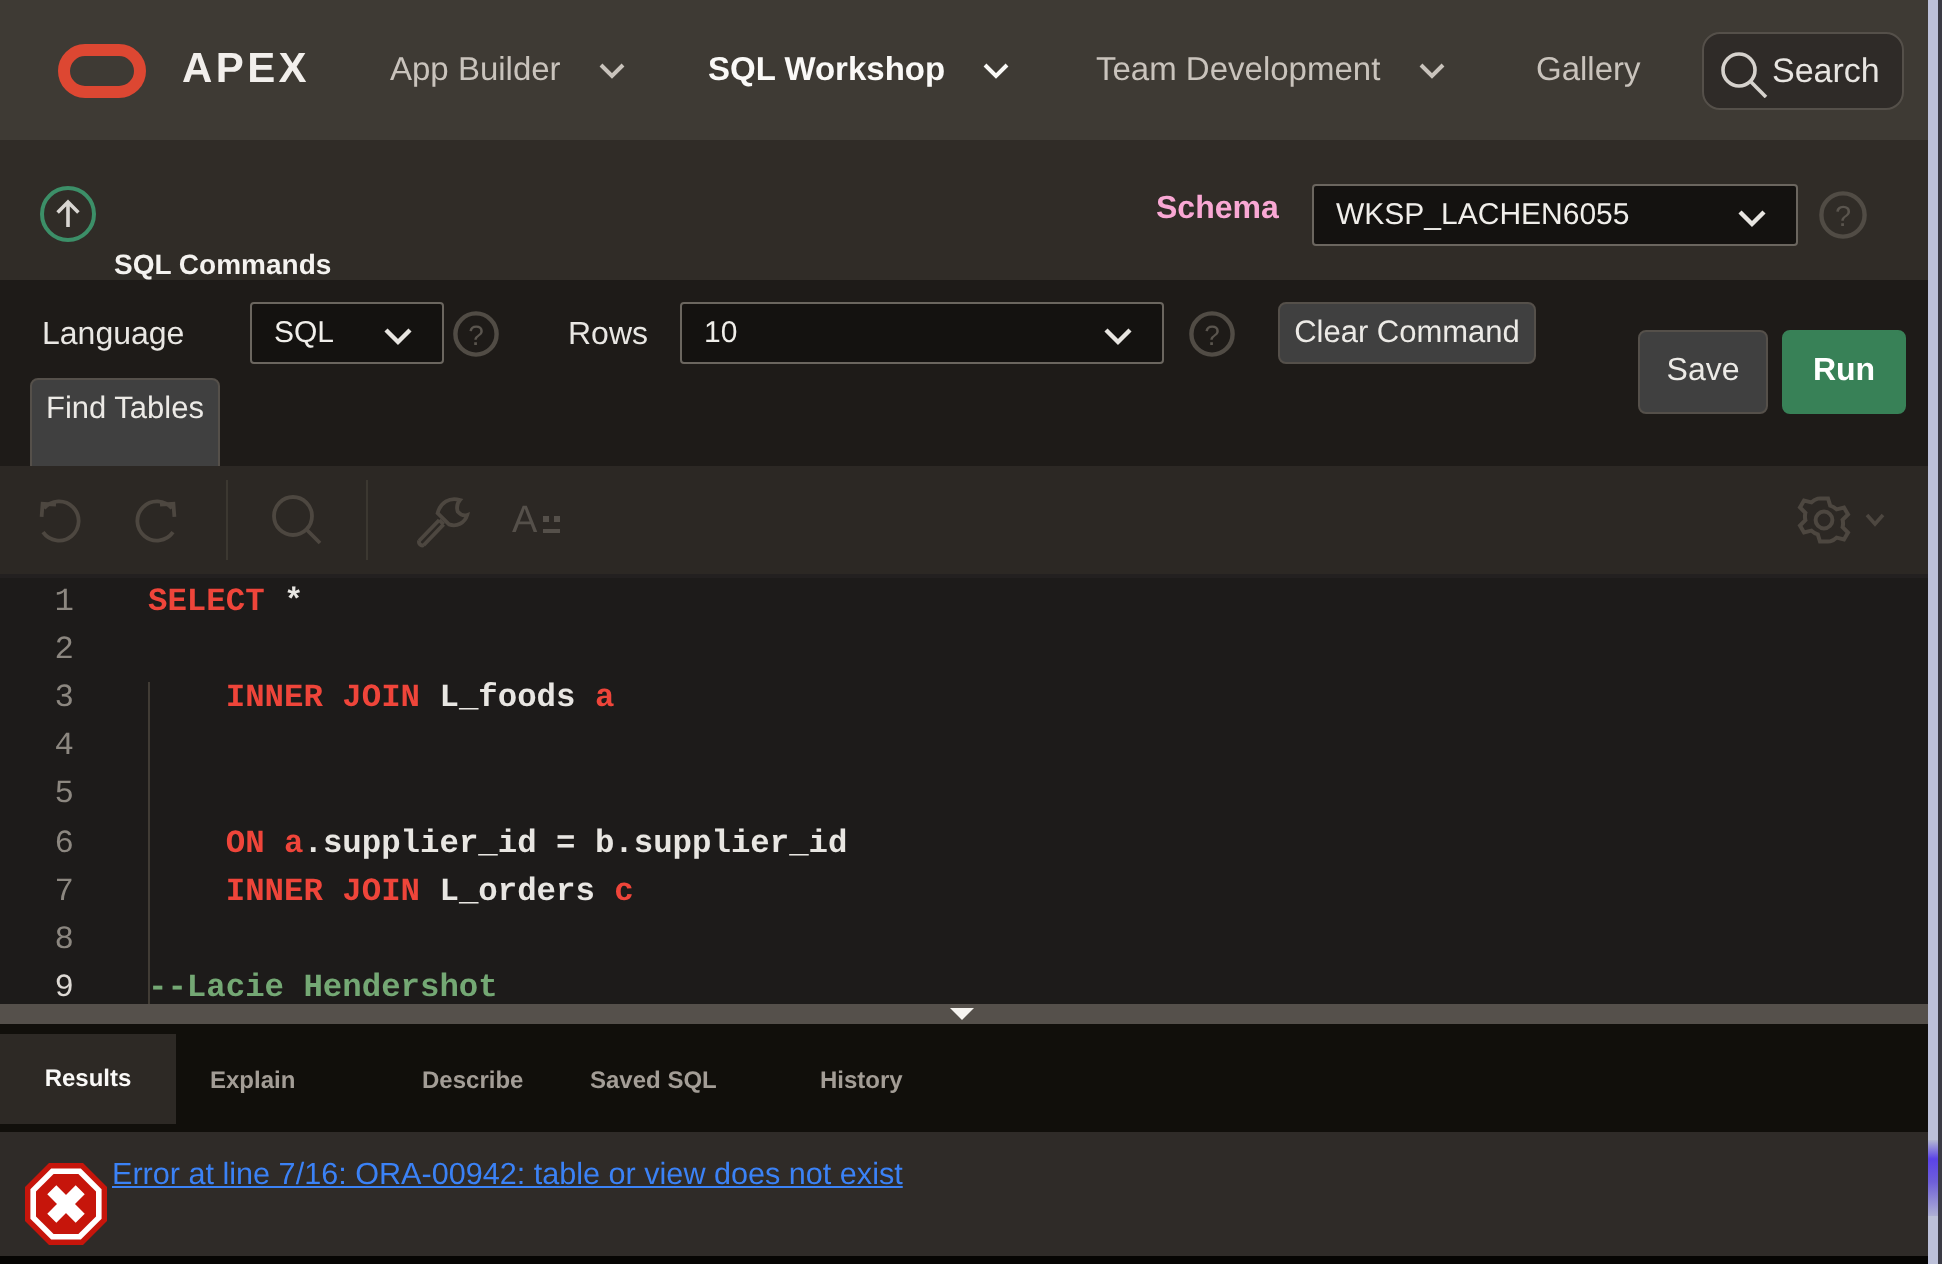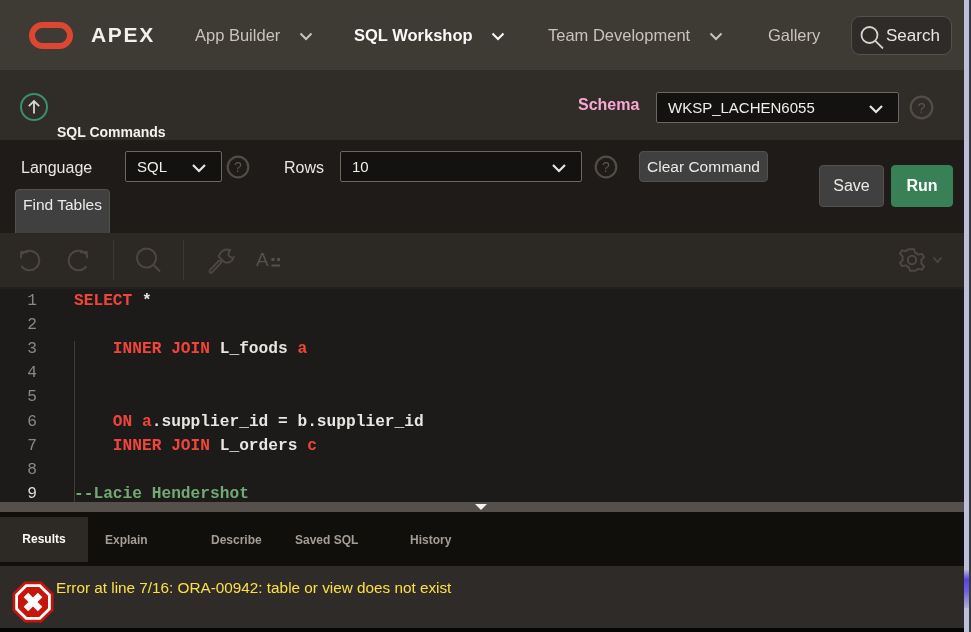--- a/index.html
+++ b/index.html
@@ -58,21 +58,21 @@
 #splitter svg { position:absolute; left:474px; top:1px; }
 
 
 #tabs { left:0; top:512px; width:965px; height:54px; background:#110f0b; }
 .tab { position:absolute; top:514px; height:52px; line-height:52px; font-size:12px; font-weight:bold; color:#a39d96; }
 #tab-results { left:0; top:517px; width:88px; height:45px; line-height:45px; background:#2d2925; color:#faf9f7; text-align:center; }
 
 
 #errorarea { left:0; top:566px; width:965px; height:62px; background:#2f2b28; }
 #erroricon { left:12px; top:581px; }
-#errortext { left:56px; top:579px; color:#fde047; font-size:15.3px; }
+#errortext { left:56px; top:579px; color:#3b82f6; font-size:15.3px;text-decoration:underline; }
 
 #bottomstrip { left:0; top:628px; width:971px; height:4px; background:#060503; }
 
 
 #rightstrip { left:964px; top:0; width:7px; height:632px; background:linear-gradient(to right,#bcc0d8 0 5px,#3a3a44 5px 7px); }
 #purpleblob { left:964px; top:570px; width:5px; height:38px; background:linear-gradient(to bottom,#b4b8d2,#5b43e8 25%,#6e5fd8 55%,#aeb0d4); }
 </style>
 </head>
 <body>
 

